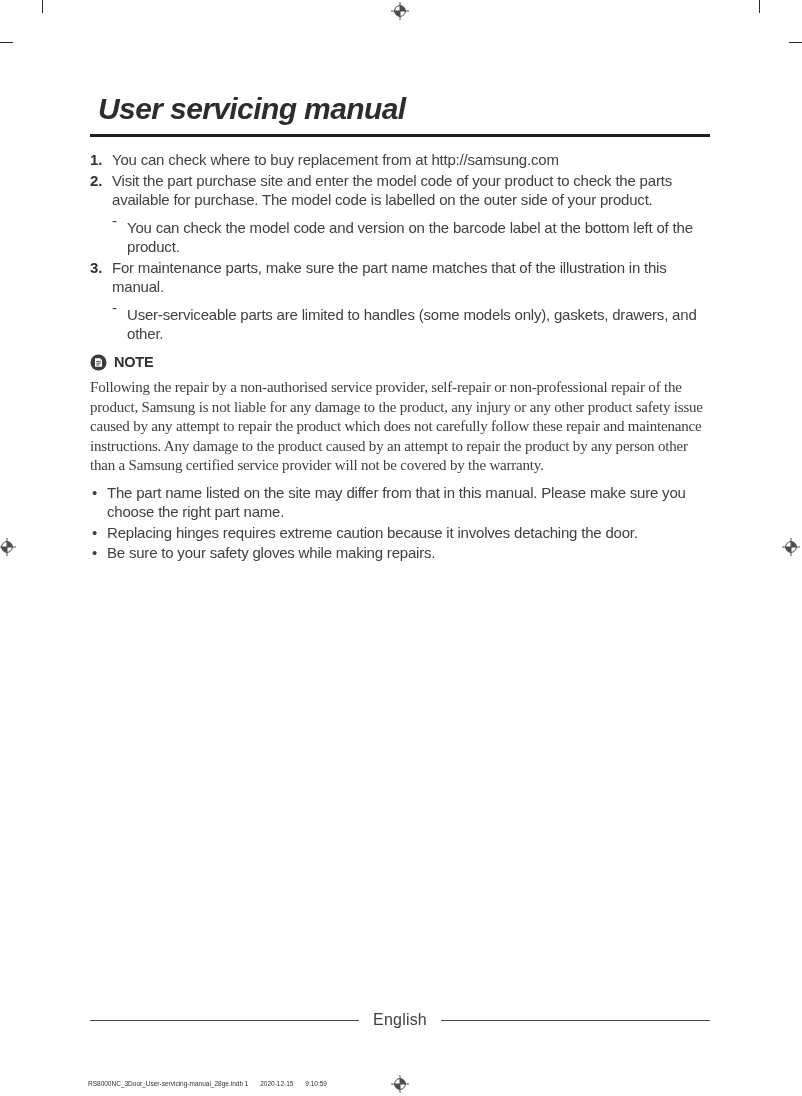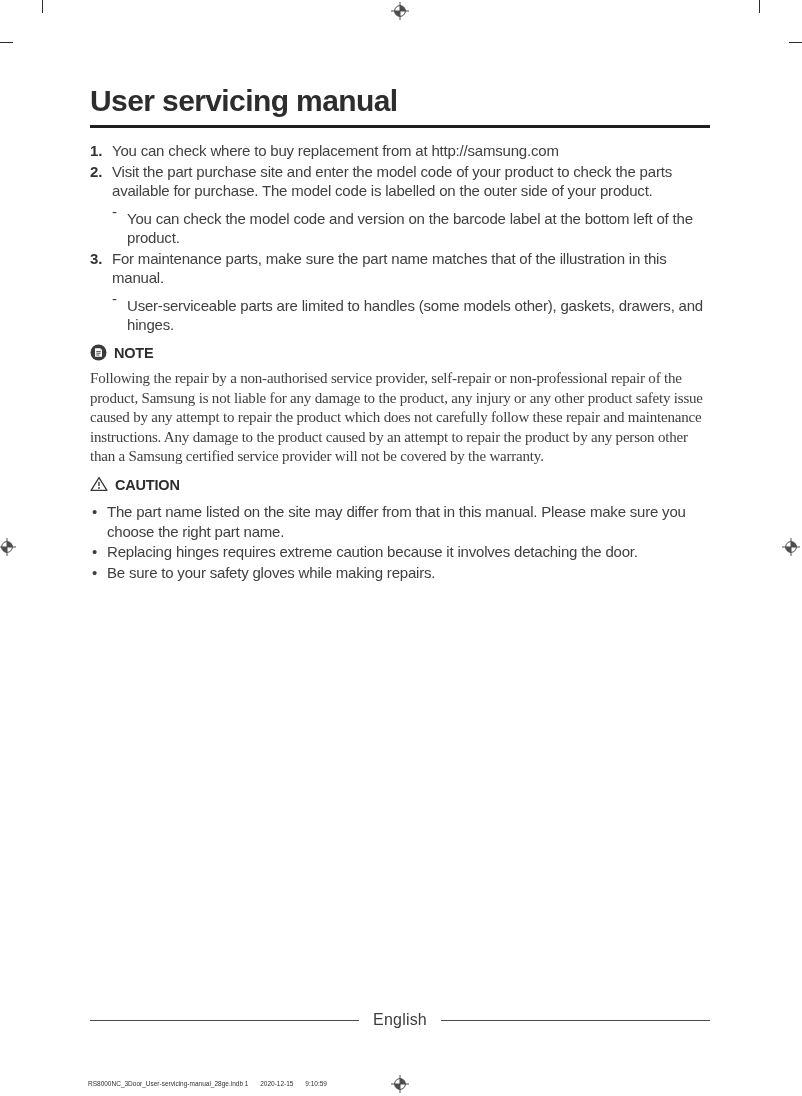--- a/index.html
+++ b/index.html
@@ -12,34 +12,34 @@
   .page{position:absolute;inset:0;}
   
   .crop{position:absolute;background:#2a2a2a;}
   .crop.v{width:1px;height:13px;}
   .crop.h{width:13px;height:1px;}
   
   .regmark{position:absolute;}
   
   .content{position:absolute;left:90px;top:84px;width:620px;}
   h1.title{
-    margin:0;font-size:30px;line-height:34px;font-weight:bold;
-    color:#2d2d2d;letter-spacing:-0.6px;
+    margin:8px;font-size:30px;line-height:34px;font-weight:bold;
+    color:#2d2d2d;letter-spacing:-0.6px;font-style:italic;
   }
   .title-rule{margin-top:7px;height:3px;background:#1e1e1e;}
   .body-txt{font-size:15px;line-height:19.5px;letter-spacing:-0.2px;color:#404040;}
   .steps{margin-top:13px;}
   .step{display:flex;margin:0 0 1px 0;}
   .step .num{flex:0 0 22px;font-weight:bold;color:#333;}
   .step .stext{flex:1;}
   .substep{display:flex;margin:0 0 1px 22px;}
   .substep .dash{flex:0 0 15px;}
   .substep .stext{flex:1;margin-top:7px;}
   .section-head{
-    display:flex;align-items:flex-start;gap:7px;margin-top:9px;
+    display:flex;align-items:center;gap:7px;margin-top:9px;
     font-weight:bold;color:#2d2d2d;font-size:14.5px;
   }
   .para{margin:6px 0 0 0;font-family:Liberation Serif, serif;}
   .bullets{margin-top:7px;}
   .bullet{display:flex;margin:0 0 1px 0;}
   .bullet .bmark{flex:0 0 15px;padding-left:2px;}
   .bullet .stext{flex:1;}
   
   .footer{
     position:absolute;left:90px;top:1011px;width:620px;
@@ -113,47 +113,39 @@
         <span class="dash">-</span>
         <div class="stext">You can check the model code and version on the barcode label at the bottom left of the product.</div>
       </div>
 
       <div class="step">
         <span class="num">3.</span>
         <div class="stext">For maintenance parts, make sure the part name matches that of the illustration in this manual.</div>
       </div>
       <div class="substep">
         <span class="dash">-</span>
-        <div class="stext">User-serviceable parts are limited to handles (some models other), gaskets, drawers, and hinges.</div>
+        <div class="stext">User-serviceable parts are limited to handles (some models only), gaskets, drawers, and other.</div>
       </div>
 
     </div>
 
     <div class="section-head">
       <svg width="17" height="17" viewBox="0 0 17 17">
         <circle cx="8.5" cy="8.5" r="8" fill="#3a3a3a"></circle>
         <path d="M5 4.2 h5.2 l1.8 1.8 v6.8 h-7 Z" fill="#ffffff"></path>
         <path d="M10.2 4.2 v1.8 h1.8 Z" fill="#bdbdbd"></path>
         <line x1="6.3" y1="7.4" x2="10.7" y2="7.4" stroke="#3a3a3a" stroke-width="0.9"></line>
         <line x1="6.3" y1="9.2" x2="10.7" y2="9.2" stroke="#3a3a3a" stroke-width="0.9"></line>
         <line x1="6.3" y1="11" x2="9.4" y2="11" stroke="#3a3a3a" stroke-width="0.9"></line>
       </svg>
       <span>NOTE</span>
     </div>
 
     <p class="para">Following the repair by a non-authorised service provider, self-repair or non-professional repair of the product, Samsung is not liable for any damage to the product, any injury or any other product safety issue caused by any attempt to repair the product which does not carefully follow these repair and maintenance instructions. Any damage to the product caused by an attempt to repair the product by any person other than a Samsung certified service provider will not be covered by the warranty.</p>
 
-    <div class="section-head">
-      <svg width="18" height="16" viewBox="0 0 18 16">
-        <path d="M9 1.6 L16.9 14.4 H1.1 Z" fill="none" stroke="#3a3a3a" stroke-width="1.3" stroke-linejoin="round"></path>
-        <line x1="9" y1="5.8" x2="9" y2="10" stroke="#3a3a3a" stroke-width="1.4"></line>
-        <circle cx="9" cy="12" r="0.95" fill="#3a3a3a"></circle>
-      </svg>
-      <span>CAUTION</span>
-    </div>
 
     <div class="bullets">
       <div class="bullet">
         <span class="bmark">•</span>
         <div class="stext">The part name listed on the site may differ from that in this manual. Please make sure you choose the right part name.</div>
       </div>
       <div class="bullet">
         <span class="bmark">•</span>
         <div class="stext">Replacing hinges requires extreme caution because it involves detaching the door.</div>
       </div>

